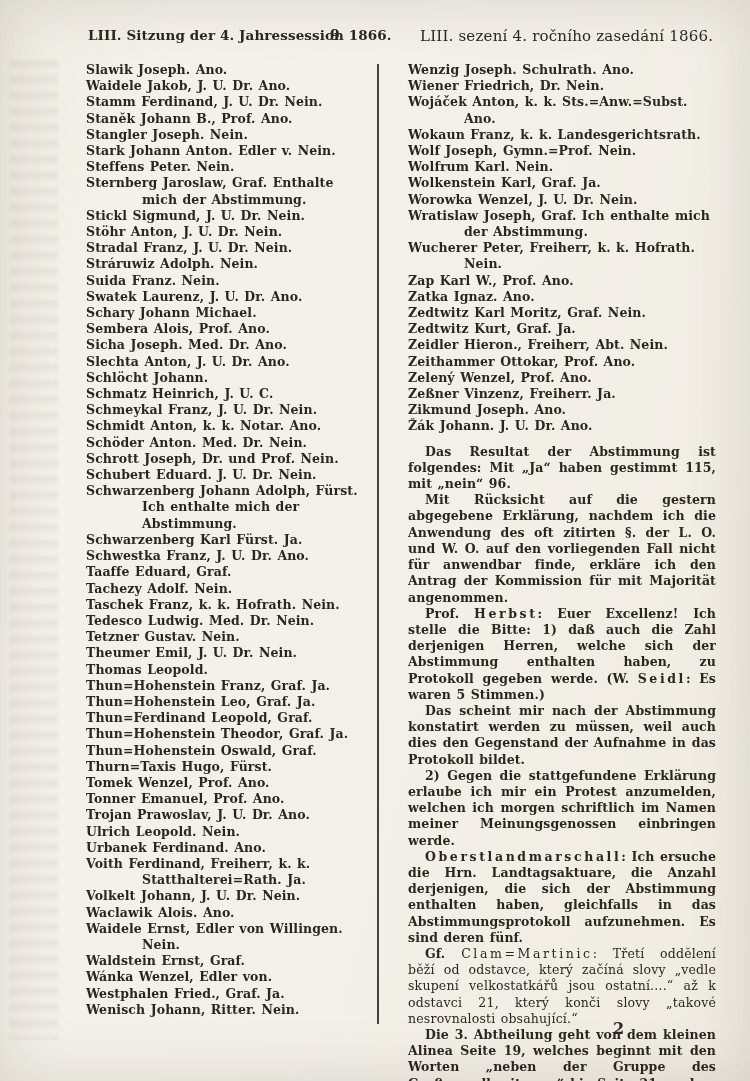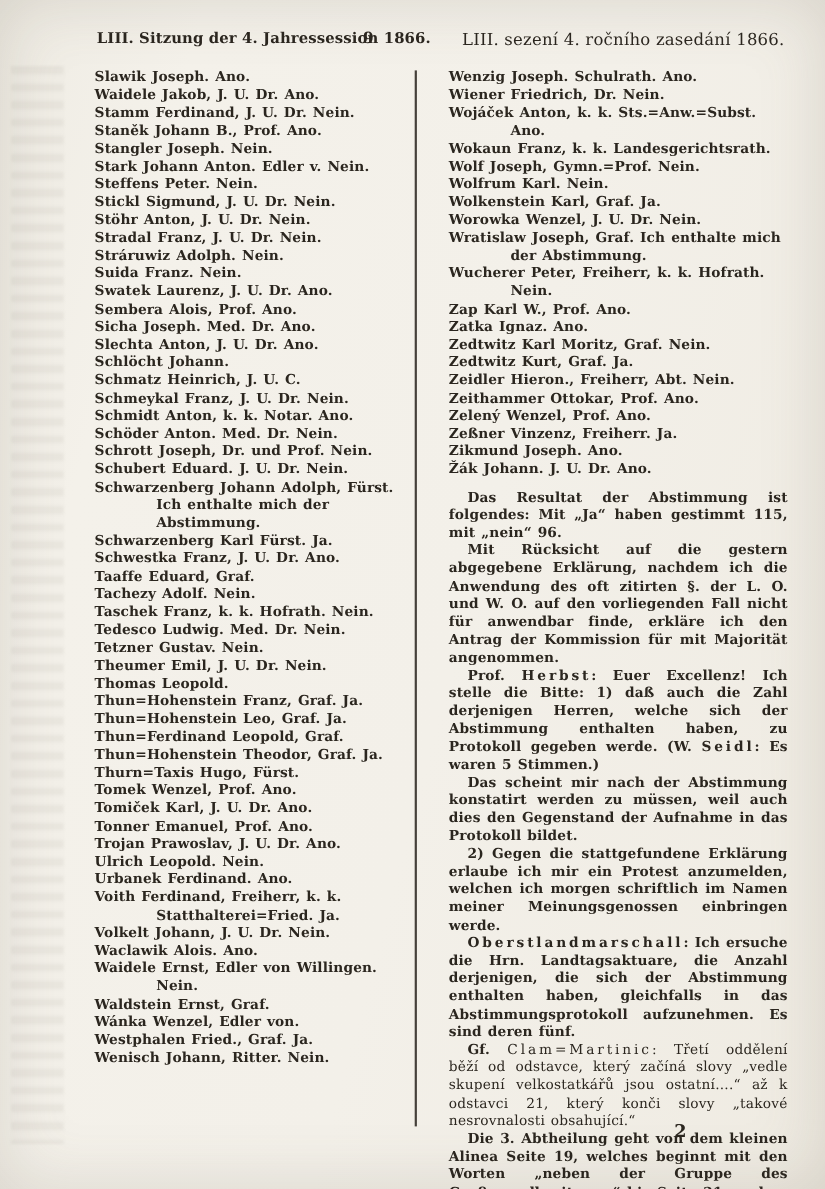--- a/index.html
+++ b/index.html
@@ -65,26 +65,28 @@
   <div class="divider"></div>
 
   <div class="col col-left fraktur">
       <div class="entry">Slawik Joseph. Ano.</div>
       <div class="entry">Waidele Jakob, J. U. Dr. Ano.</div>
       <div class="entry">Stamm Ferdinand, J. U. Dr. Nein.</div>
       <div class="entry">Staněk Johann B., Prof. Ano.</div>
       <div class="entry">Stangler Joseph. Nein.</div>
       <div class="entry">Stark Johann Anton. Edler v. Nein.</div>
       <div class="entry">Steffens Peter. Nein.</div>
+      <div class="entry">Sternberg Jaroslaw, Graf. Enthalte mich der Abstimmung.</div>
       <div class="entry">Stickl Sigmund, J. U. Dr. Nein.</div>
       <div class="entry">Stöhr Anton, J. U. Dr. Nein.</div>
       <div class="entry">Stradal Franz, J. U. Dr. Nein.</div>
       <div class="entry">Stráruwiz Adolph. Nein.</div>
       <div class="entry">Suida Franz. Nein.</div>
       <div class="entry">Swatek Laurenz, J. U. Dr. Ano.</div>
+      <div class="entry">Schary Johann Michael.</div>
       <div class="entry">Sembera Alois, Prof. Ano.</div>
       <div class="entry">Sicha Joseph. Med. Dr. Ano.</div>
       <div class="entry">Slechta Anton, J. U. Dr. Ano.</div>
       <div class="entry">Schlöcht Johann.</div>
       <div class="entry">Schmatz Heinrich, J. U. C.</div>
       <div class="entry">Schmeykal Franz, J. U. Dr. Nein.</div>
       <div class="entry">Schmidt Anton, k. k. Notar. Ano.</div>
       <div class="entry">Schöder Anton. Med. Dr. Nein.</div>
       <div class="entry">Schrott Joseph, Dr. und Prof. Nein.</div>
       <div class="entry">Schubert Eduard. J. U. Dr. Nein.</div>
@@ -95,28 +97,28 @@
       <div class="entry">Tachezy Adolf. Nein.</div>
       <div class="entry">Taschek Franz, k. k. Hofrath. Nein.</div>
       <div class="entry">Tedesco Ludwig. Med. Dr. Nein.</div>
       <div class="entry">Tetzner Gustav. Nein.</div>
       <div class="entry">Theumer Emil, J. U. Dr. Nein.</div>
       <div class="entry">Thomas Leopold.</div>
       <div class="entry">Thun=Hohenstein Franz, Graf. Ja.</div>
       <div class="entry">Thun=Hohenstein Leo, Graf. Ja.</div>
       <div class="entry">Thun=Ferdinand Leopold, Graf.</div>
       <div class="entry">Thun=Hohenstein Theodor, Graf. Ja.</div>
+      <div class="entry">Thun=Hohenstein Oswald, Graf.</div>
       <div class="entry">Thurn=Taxis Hugo, Fürst.</div>
       <div class="entry">Tomek Wenzel, Prof. Ano.</div>
-      <div class="entry">Tomiček Karl, J. U. Dr. Ano.</div>
       <div class="entry">Tonner Emanuel, Prof. Ano.</div>
       <div class="entry">Trojan Prawoslav, J. U. Dr. Ano.</div>
       <div class="entry">Ulrich Leopold. Nein.</div>
       <div class="entry">Urbanek Ferdinand. Ano.</div>
-      <div class="entry">Voith Ferdinand, Freiherr, k. k. Statthalterei=Fried. Ja.</div>
+      <div class="entry">Voith Ferdinand, Freiherr, k. k. Statthalterei=Rath. Ja.</div>
       <div class="entry">Volkelt Johann, J. U. Dr. Nein.</div>
       <div class="entry">Waclawik Alois. Ano.</div>
       <div class="entry">Waidele Ernst, Edler von Willingen. Nein.</div>
       <div class="entry">Waldstein Ernst, Graf.</div>
       <div class="entry">Wánka Wenzel, Edler von.</div>
       <div class="entry">Westphalen Fried., Graf. Ja.</div>
       <div class="entry">Wenisch Johann, Ritter. Nein.</div>
     </div>
 
   <div class="col col-right">

